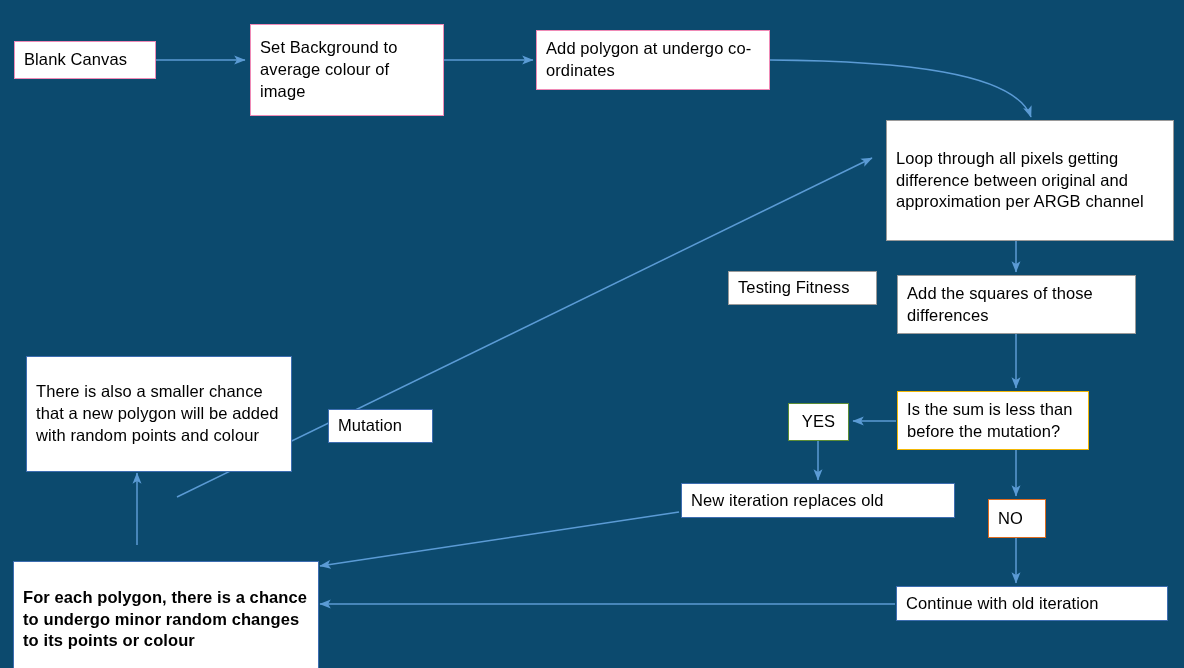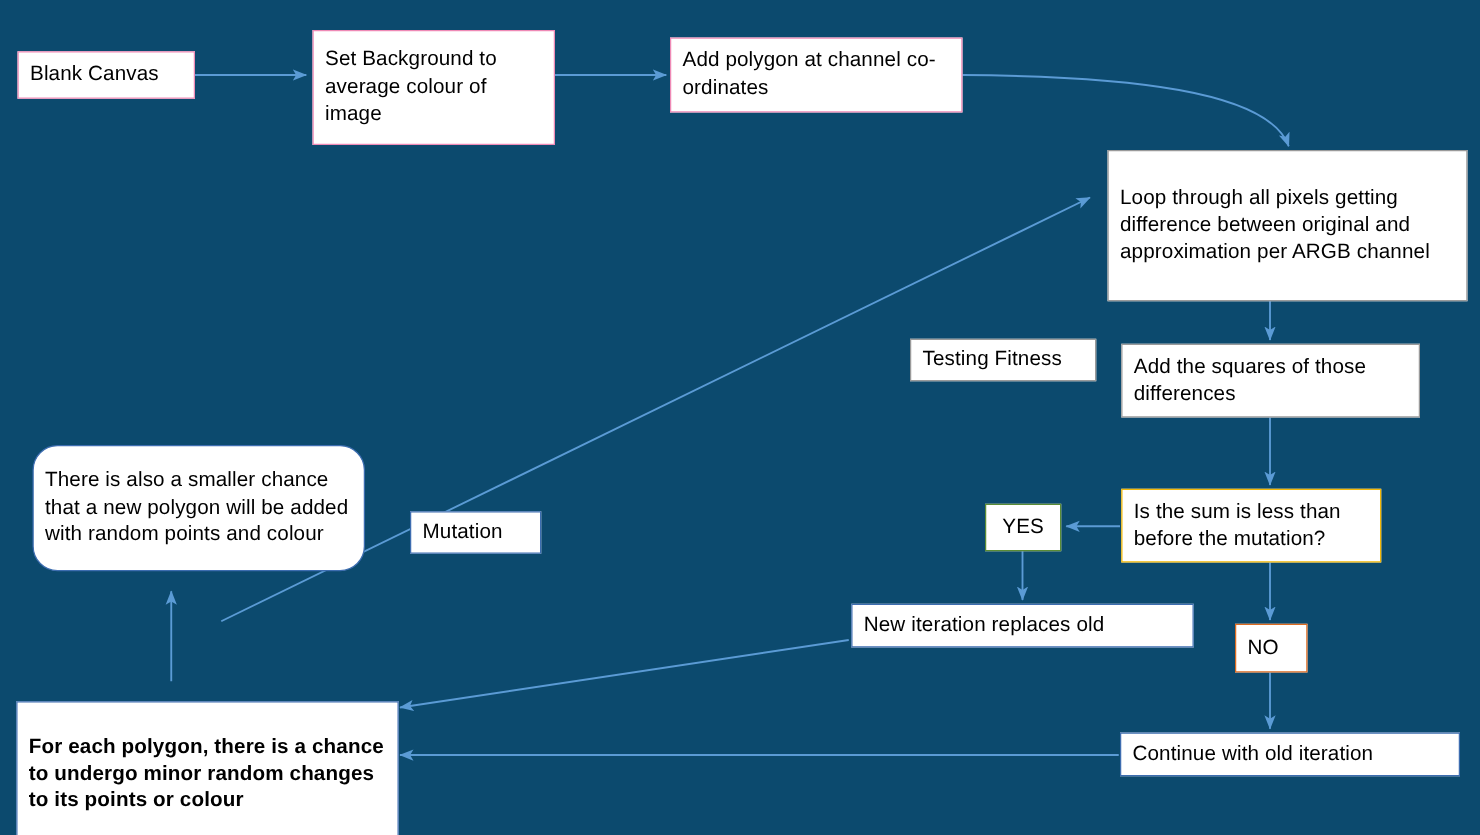--- a/index.html
+++ b/index.html
@@ -97,37 +97,37 @@
 
   <div class="node pink one-line" style="left:14px; top:41px; width:142px; height:38px;">
     <span>Blank Canvas</span>
   </div>
 
   <div class="node pink" style="left:250px; top:24px; width:194px; height:92px;">
     <span>Set Background to average colour of image</span>
   </div>
 
   <div class="node pink" style="left:536px; top:30px; width:234px; height:60px;">
-    <span>Add polygon at channel co-ordinates</span>
+    <span>Add polygon at undergo co-ordinates</span>
   </div>
 
 
   <div class="node gray" style="left:886px; top:120px; width:288px; height:121px;">
     <span>Loop through all pixels getting difference between original and approximation per ARGB channel</span>
   </div>
 
   <div class="node gray label-box one-line" style="left:728px; top:271px; width:149px; height:34px;">
     <span>Testing Fitness</span>
   </div>
 
   <div class="node gray" style="left:897px; top:275px; width:239px; height:59px;">
     <span>Add the squares of those differences</span>
   </div>
 
-  <div class="node yellow" style="left:897px; top:391px; width:208px; height:59px;">
+  <div class="node yellow" style="left:897px; top:391px; width:192px; height:59px;">
     <span>Is the sum is less than before the mutation?</span>
   </div>
 
   <div class="node green one-line" style="left:788px; top:403px; width:61px; height:38px; justify-content:center; padding:4px;">
     <span>YES</span>
   </div>
 
   <div class="node orange one-line" style="left:988px; top:499px; width:58px; height:39px; padding:16px 9px;">
     <span>NO</span>
   </div>
@@ -137,21 +137,21 @@
   </div>
 
   <div class="node blue one-line" style="left:896px; top:586px; width:272px; height:35px;">
     <span>Continue with old iteration</span>
   </div>
 
   <div class="node blue label-box one-line" style="left:328px; top:409px; width:105px; height:34px;">
     <span>Mutation</span>
   </div>
 
-  <div class="node blue" style="left:26px; top:356px; width:266px; height:101px;border-radius:20px;">
+  <div class="node blue" style="left:26px; top:356px; width:266px; height:116px;">
     <span>There is also a smaller chance that a new polygon will be added with random points and colour</span>
   </div>
 
   <div class="node blue" style="left:13px; top:561px; width:306px; height:117px;font-weight:bold;">
     <span>For each polygon, there is a chance to undergo minor random changes to its points or colour</span>
   </div>
 
 </div>
 
 </body></html>

